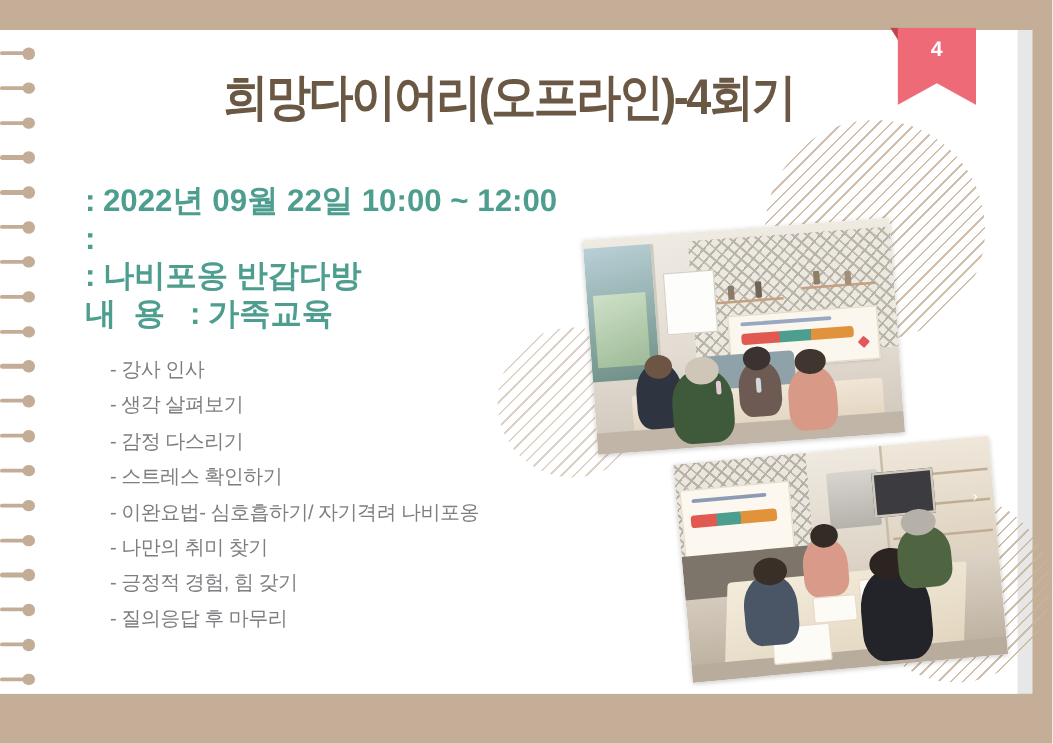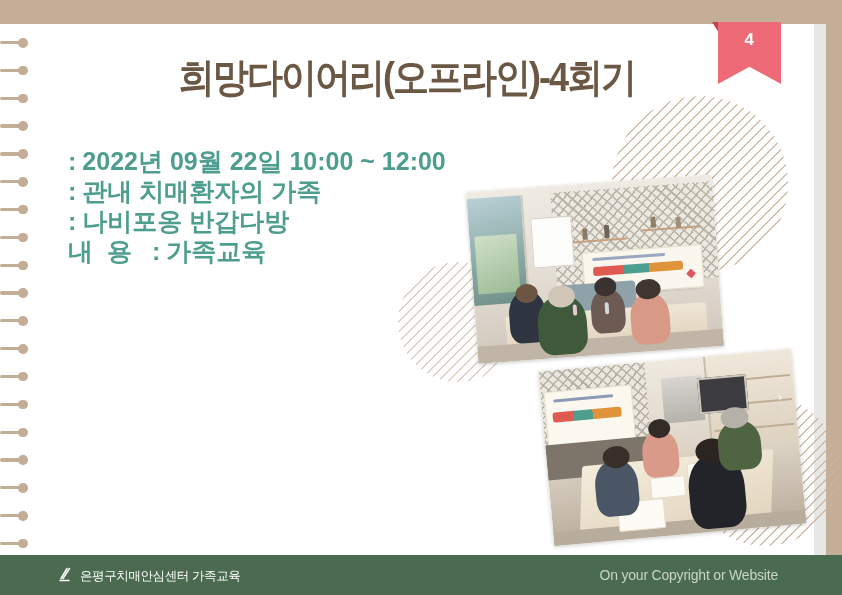--- a/index.html
+++ b/index.html
@@ -331,33 +331,42 @@
 
   <div class="title">희망다이어리(오프라인)-4회기</div>
 
   <div class="info">
     <div class="info-line">
       <span class="info-sep">:</span>
       <span>2022년 09월 22일 10:00 ~ 12:00</span>
     </div>
     <div class="info-line">
       <span class="info-sep">:</span>
-      <span>관내 치매환자의 가족</span>
     </div>
     <div class="info-line">
       <span class="info-sep">:</span>
       <span>나비포옹 반갑다방</span>
     </div>
     <div class="info-line">
       <span class="info-key">내용</span>
       <span class="info-sep">:</span>
       <span>가족교육</span>
     </div>
   </div>
 
+  <div class="bullets">
+    <div class="bullet">- 강사 인사</div>
+    <div class="bullet">- 생각 살펴보기</div>
+    <div class="bullet">- 감정 다스리기</div>
+    <div class="bullet">- 스트레스 확인하기</div>
+    <div class="bullet">- 이완요법- 심호흡하기/ 자기격려 나비포옹</div>
+    <div class="bullet">- 나만의 취미 찾기</div>
+    <div class="bullet">- 긍정적 경험, 힘 갖기</div>
+    <div class="bullet">- 질의응답 후 마무리</div>
+  </div>
 
   <div class="photo photo-1">
     <div class="ph-inner">
       <div class="p1-wall"></div>
       <div class="p1-patt"></div>
       <div class="p1-door"></div>
       <div class="p1-glass"></div>
       <div class="p1-frame"></div>
       <div class="p1-shelfA"></div>
       <div class="p1-shelfB"></div>
@@ -414,23 +423,14 @@
       <div class="pr" style="left:38%; top:40%; width:14%; height:26%; background:#d99a8a;"></div>
       <div class="pr" style="left:41%; top:33%; width:9%;  height:11%; background:#332b26; border-radius:50%;"></div>
       <div class="pr" style="left:55%; top:56%; width:22%; height:42%; background:#23242a;"></div>
       <div class="pr" style="left:59%; top:47%; width:13%; height:14%; background:#2b2420; border-radius:50%;"></div>
       <div class="pr" style="left:68%; top:38%; width:17%; height:28%; background:#4f6542;"></div>
       <div class="pr" style="left:70%; top:30%; width:11%; height:12%; background:#b5b0a8; border-radius:50%;"></div>
       <div class="p2-arrow">›</div>
     </div>
   </div>
 
-  <div class="footer">
-    <svg class="footer-logo" viewBox="0 0 16 16">
-      <path d="M11.5 1.5 L5 11.5" stroke="#ffffff" stroke-width="1.5" fill="none" stroke-linecap="round"></path>
-      <path d="M9 1.5 L3 11.5" stroke="#ffffff" stroke-width="1.5" fill="none" stroke-linecap="round"></path>
-      <path d="M2 13.5 L11 13.5" stroke="#ffffff" stroke-width="1.3" fill="none" stroke-linecap="round"></path>
-    </svg>
-    <div class="footer-left">은평구치매안심센터 가족교육</div>
-    <div class="footer-right">On your Copyright or Website</div>
-  </div>
 
 </div>
 
 </body></html>

